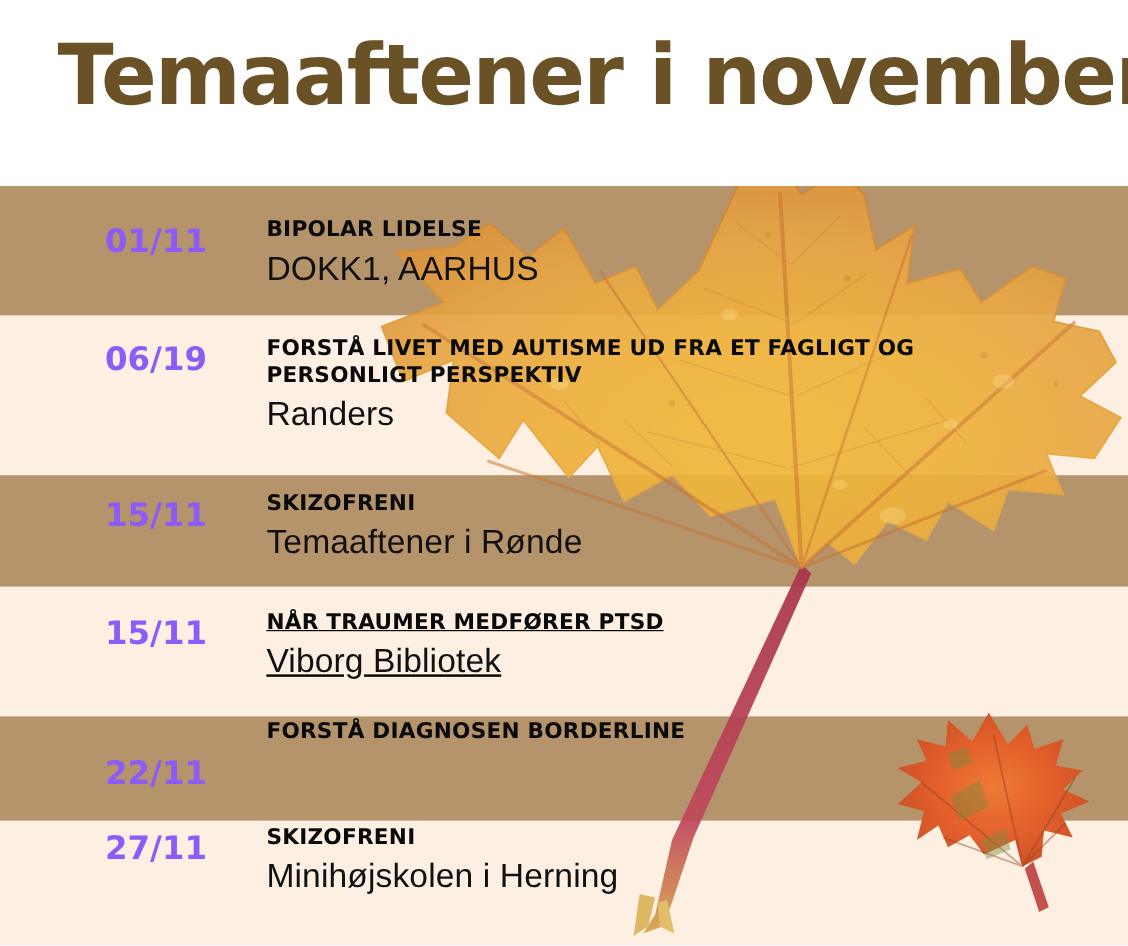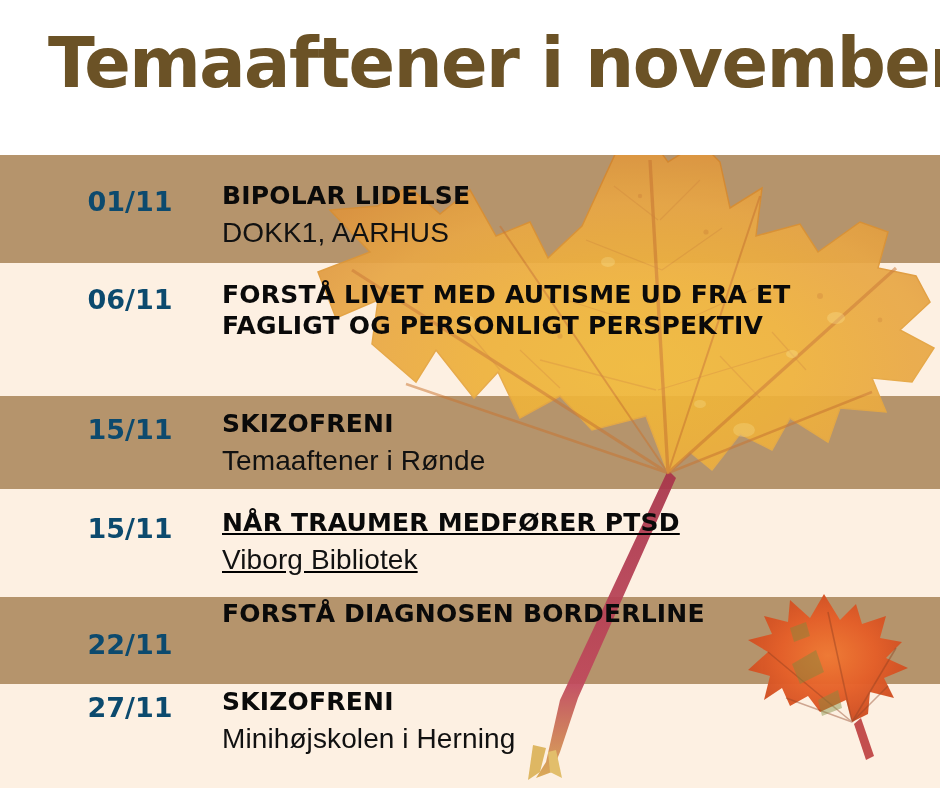--- a/index.html
+++ b/index.html
@@ -61,32 +61,32 @@
     display:block;
   }
   .row-date{
     position:absolute;
     left:55px;
     width:150px;
     text-align:center;
     font-family:"DejaVu Sans", sans-serif;
     font-size:27px;
     font-weight:700;
-    color:#0c4a6e;
+    color:#8b5cf6;
     letter-spacing:0px;
     white-space:nowrap;
   }
   .row-body{
     position:absolute;
     left:222px;
     width:700px;
   }
   .row-title{
     font-family:"DejaVu Sans", sans-serif;
-    font-size:25px;
+    font-size:18px;
     font-weight:700;
     color:#0a0a0a;
     letter-spacing:0.2px;
     line-height:1.22;
     white-space:nowrap;
   }
   .row-title.two-line{white-space:normal;width:660px;}
   .row-venue{
     font-family:"Liberation Sans", sans-serif;
     font-size:28px;
@@ -233,23 +233,24 @@
 
     <div class="row" style="top:155px;height:108px;">
       <div class="row-date" style="top:31px;">01/11</div>
       <div class="row-body" style="top:26px;">
         <div class="row-title">BIPOLAR LIDELSE</div>
         <div class="row-venue">DOKK1, AARHUS</div>
       </div>
     </div>
 
     <div class="row" style="top:263px;height:133px;">
-      <div class="row-date" style="top:21px;">06/11</div>
+      <div class="row-date" style="top:21px;">06/19</div>
       <div class="row-body" style="top:17px;">
         <div class="row-title two-line">FORSTÅ LIVET MED AUTISME UD FRA ET FAGLIGT OG PERSONLIGT PERSPEKTIV</div>
+        <div class="row-venue">Randers</div>
       </div>
     </div>
 
     <div class="row" style="top:396px;height:93px;">
       <div class="row-date" style="top:18px;">15/11</div>
       <div class="row-body" style="top:13px;">
         <div class="row-title">SKIZOFRENI</div>
         <div class="row-venue">Temaaftener i Rønde</div>
       </div>
     </div>

